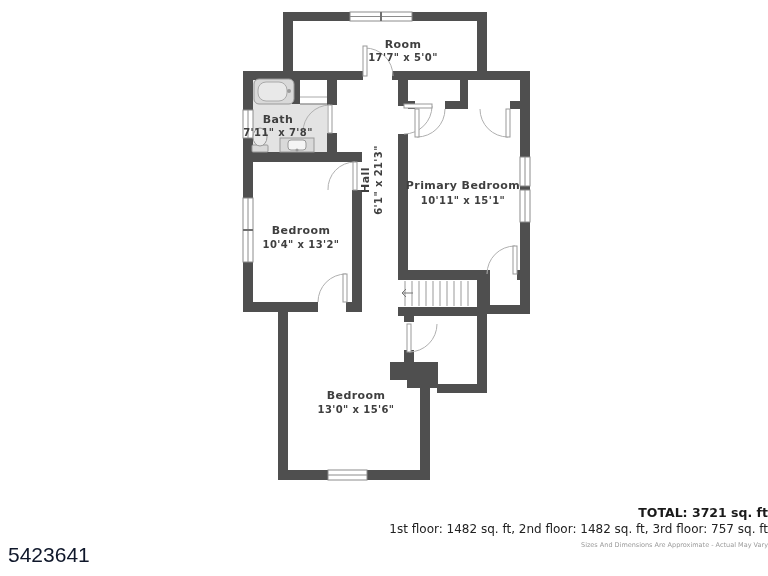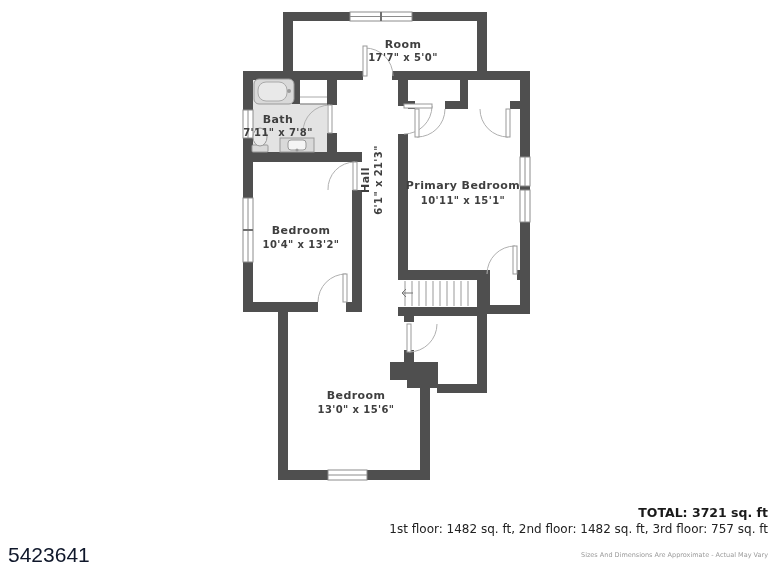--- a/index.html
+++ b/index.html
@@ -4,21 +4,21 @@
 <style>
   html,body{margin:0;padding:0;background:#ffffff;}
   .stage{position:relative;width:768px;height:576px;background:#fff;overflow:hidden;
          font-family:"DejaVu Sans", sans-serif;}
   svg{position:absolute;left:0;top:0;}
   .room-name{font:700 11px "DejaVu Sans", sans-serif;fill:#3f3f3f;letter-spacing:.4px;}
   .room-dims{font:700 10px "DejaVu Sans", sans-serif;fill:#3f3f3f;letter-spacing:.4px;}
   .summary{position:absolute;left:0;top:505px;width:768px;text-align:right;color:#1a1a1a;}
   .summary .total{font:700 12.5px "DejaVu Sans", sans-serif;margin:0 0 2px 0;}
   .summary .line{font:400 12px "DejaVu Sans", sans-serif;margin:0 0 1px 0;color:#222;}
-  .summary .disclaimer{font:400 6.5px "DejaVu Sans", sans-serif;color:#9a9a9a;margin-top:15px;}
+  .summary .disclaimer{font:400 6.5px "DejaVu Sans", sans-serif;color:#9a9a9a;margin-top:5px;}
   .listing-number{position:absolute;left:8px;top:543px;font:400 21px "Liberation Sans", sans-serif;color:#0f172a;}
 </style>
 </head>
 <body>
 
 <div class="stage">
 
   <svg width="768" height="576" viewBox="0 0 768 576">
 
     <g>

